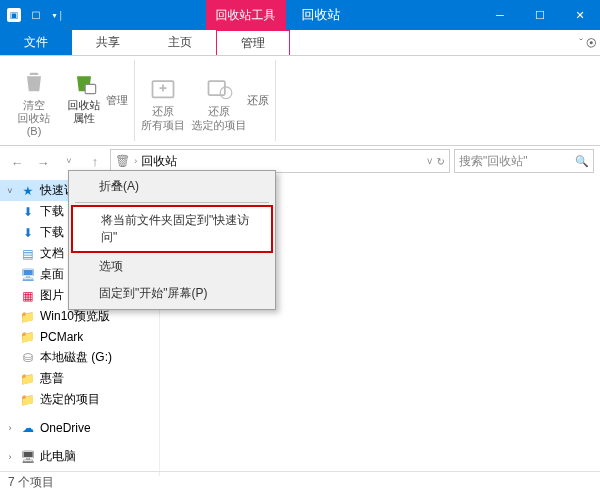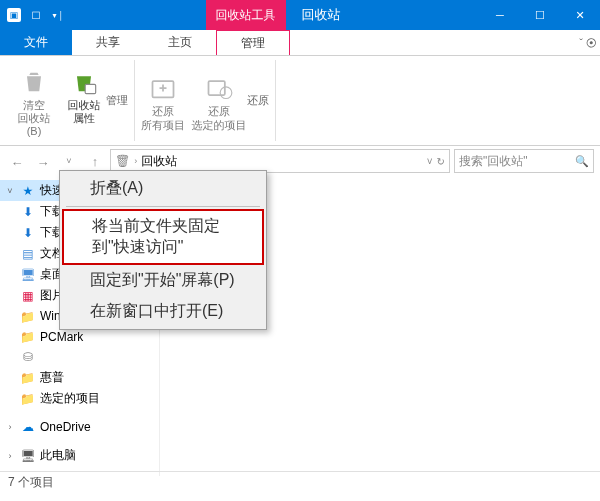--- a/index.html
+++ b/index.html
@@ -50,21 +50,21 @@
 .tree-item.selected { background: #cce8ff; }
 .tree-item.lvl1 { padding-left: 4px; }
 .tree-item.lvl2 { padding-left: 20px; }
 .folder-yellow { color: #f0b13b; }
 .drive-gray { color: #888; }
 .star-blue { color: #0078d7; }
 .pin-blue { color: #1976d2; }
 .content { flex: 1; padding: 12px; color: #555; font-size: 12px; }
 
 
-.context-menu { position: absolute; left: 59px; top: 170px; width: 208px; background: #f0f0f0; border: 1px solid #a0a0a0; box-shadow: 3px 3px 6px rgba(0,0,0,0.25); padding: 2px; font-size: 16px; }
+.context-menu { position: absolute; left: 68px; top: 170px; width: 208px; background: #f0f0f0; border: 1px solid #a0a0a0; box-shadow: 3px 3px 6px rgba(0,0,0,0.25); padding: 2px; font-size: 12px; }
 .ctx-item { padding: 5px 10px 5px 28px; color: #333; position:relative;}
 .ctx-item.highlighted { border: 2px solid #c00; background: #fff; }
 .ctx-sep { height: 1px; background: #c0c0c0; margin: 2px 4px; }
 
 
 .statusbar { position:absolute; bottom:8px; left:0; right:0; height: 22px; border-top: 1px solid #e0e0e0; display: flex; align-items: center; padding: 0 8px; font-size: 12px; color: #555; }
 
 svg { display:block; }
 </style>
 </head>
@@ -200,20 +200,21 @@
     <div class="tree-item lvl2">
         <span class="ticon folder-yellow">📁</span>
         <span>Win10预览版</span>
       </div>
     <div class="tree-item lvl2">
         <span class="ticon folder-yellow">📁</span>
         <span>PCMark</span>
       </div>
     <div class="tree-item lvl2">
         <span class="ticon drive-gray">⛁</span>
+        <span>本地磁盘 (G:)</span>
       </div>
     <div class="tree-item lvl2">
         <span class="ticon folder-yellow">📁</span>
         <span>惠普</span>
       </div>
     <div class="tree-item lvl2">
         <span class="ticon folder-yellow">📁</span>
         <span>选定的项目</span>
       </div>
 
@@ -232,19 +233,19 @@
   </div>
   <div class="content">
     <span>该文件夹为空。</span>
   </div>
 </div>
 
 <div class="context-menu">
   <div class="ctx-item">折叠(A)</div>
   <div class="ctx-sep"></div>
   <div class="ctx-item highlighted">将当前文件夹固定到"快速访问"</div>
+  <div class="ctx-item">选项</div>
   <div class="ctx-item">固定到"开始"屏幕(P)</div>
-  <div class="ctx-item">在新窗口中打开(E)</div>
 </div>
 
 <div class="statusbar">
   <span>7 个项目</span>
 </div>
 
 </body></html>

